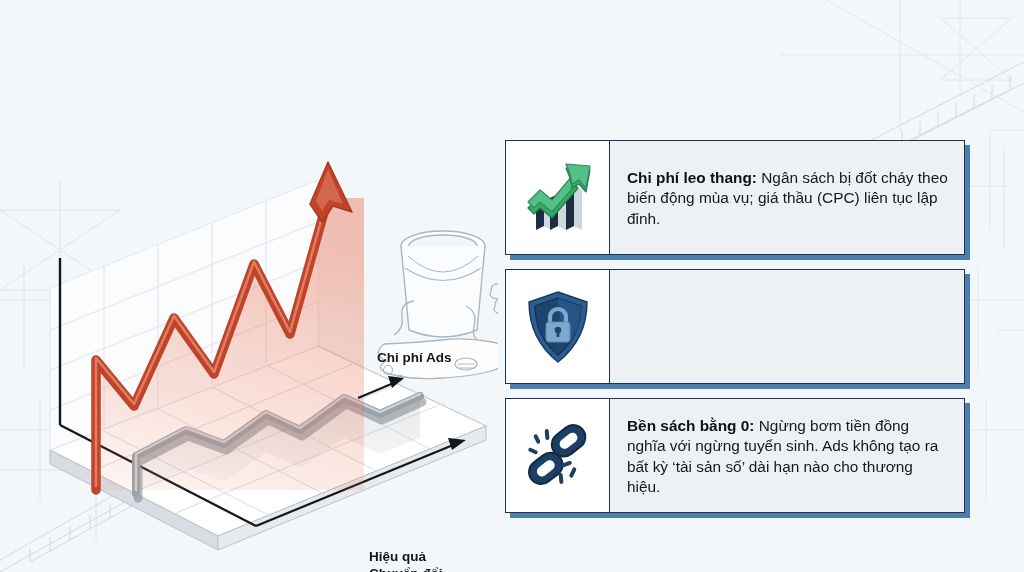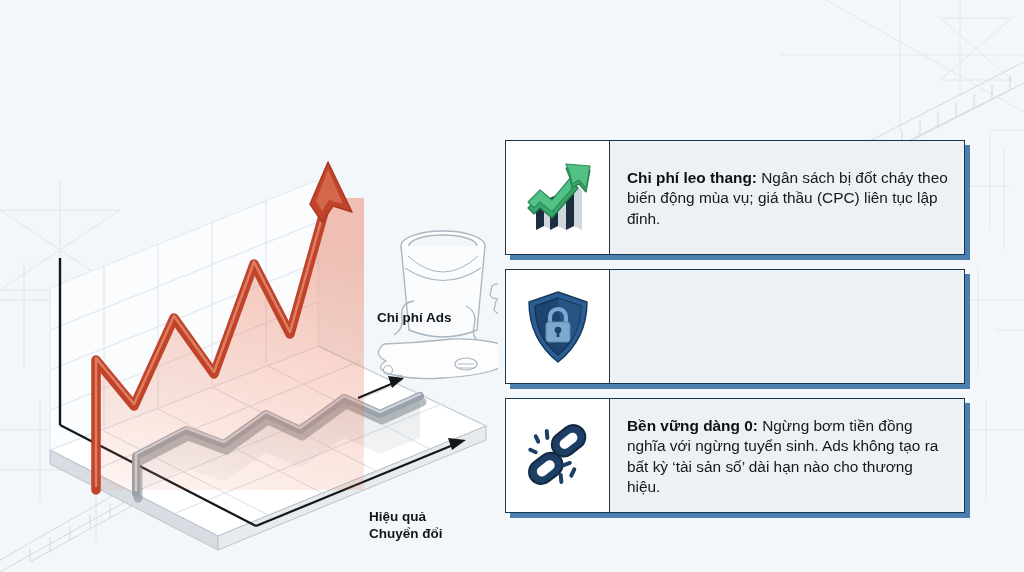--- a/index.html
+++ b/index.html
@@ -29,20 +29,21 @@
   
   .illus{position:absolute;left:28px;top:138px;width:470px;height:420px;}
   .chart-label{
     position:absolute;
     font-family:"Liberation Sans",sans-serif;
     font-weight:700;
     color:#11161c;
     font-size:13.5px;
     line-height:1.25;
     white-space:pre-line;
+    margin-top:40px;
   }
   #label-ads{left:349px;top:172px;}
   #label-conv{left:341px;top:371px;}
 
   
   .cards{position:absolute;left:505px;top:140px;width:460px;}
   .card{
     position:relative;
     display:flex;
     align-items:stretch;
@@ -321,19 +322,19 @@
             <rect x="26" y="10" width="4" height="11" rx="2" transform="rotate(-5 28 15)"></rect>
             <rect x="12" y="27" width="4" height="10" rx="2" transform="rotate(-65 14 32)"></rect>
             <rect x="46" y="40" width="4" height="11" rx="2" transform="rotate(70 48 45)"></rect>
             <rect x="52" y="48" width="4" height="11" rx="2" transform="rotate(25 54 53)"></rect>
             <rect x="40" y="54" width="4" height="11" rx="2" transform="rotate(-5 42 59)"></rect>
           </g>
         </svg>
       </div>
       <div class="card-body">
         <div class="card-text">
-          <b>Bền vững dàng 0:</b><span> Ngừng bơm tiền đồng nghĩa với ngừng tuyển sinh. Ads không tạo ra bất kỳ ‘tài sản số’ dài hạn nào cho thương hiệu.</span>
+          <b>Bền sách bằng 0:</b><span> Ngừng bơm tiền đồng nghĩa với ngừng tuyển sinh. Ads không tạo ra bất kỳ ‘tài sản số’ dài hạn nào cho thương hiệu.</span>
         </div>
       </div>
     </div>
 
   </div>
 </div>
 
 </body></html>

